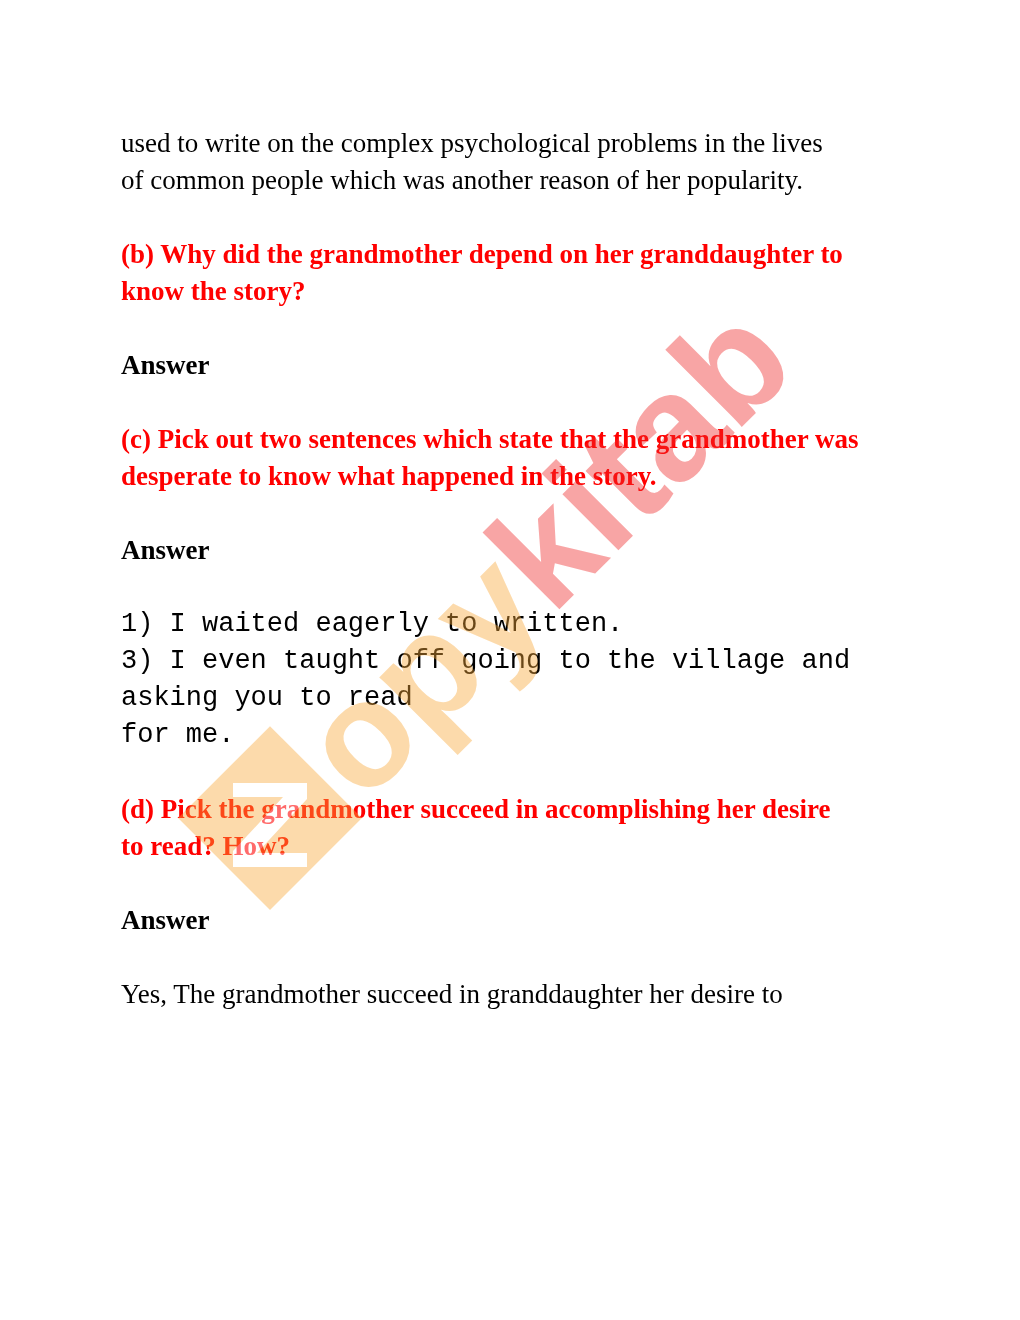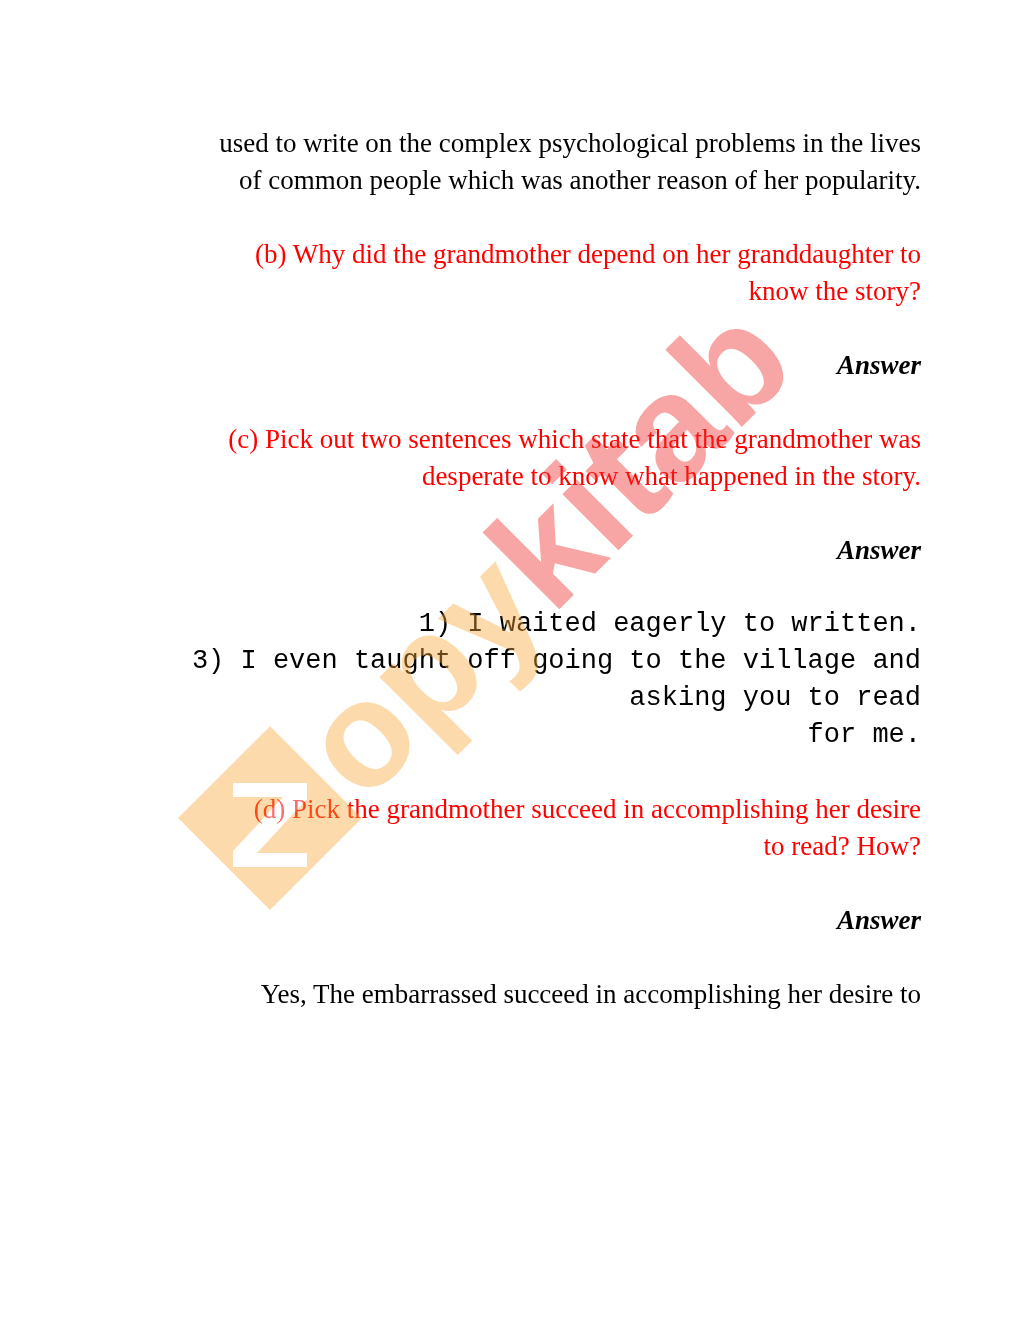--- a/index.html
+++ b/index.html
@@ -28,29 +28,28 @@
       top: 125px;
       width: 800px;
       font-size: 27px;
       line-height: 37px;
       color: #000000;
       z-index: 1;
     }
     .para {
       margin: 0 0 37px 0;
       white-space: pre-line;
-      text-align: right;
     }
     .question {
       color: #ff0000;
+      font-weight: bold;
     }
     .answer-heading {
       font-weight: bold;
       color: #000000;
-      font-style: italic;
     }
     .list {
       margin: 0 0 37px 0;
       padding: 0;
       list-style: none;
       font-family: Liberation Mono, monospace;
     }
     .list li {
       margin: 0;
       padding: 0;
@@ -97,21 +96,21 @@
     <p class="para answer-heading">Answer</p>
     <ul class="list">
       <li class="para" style="margin:0">1) I waited eagerly to written.</li>
       <li class="para" style="margin:0">3) I even taught off going to the village and asking you to read
 for me.</li>
     </ul>
 
     <p class="para question">(d) Pick the grandmother succeed in accomplishing her desire
 to read? How?</p>
     <p class="para answer-heading">Answer</p>
-    <p class="para">Yes, The embarrassed succeed in accomplishing her desire to</p>
+    <p class="para">Yes, The grandmother succeed in granddaughter her desire to</p>
 
   </div>
 
   <div class="watermark">
     <svg viewBox="0 0 620 480" xmlns="http://www.w3.org/2000/svg">
       <g transform="translate(40,470) rotate(-45)">
 
         <g>
           <rect x="0" y="-130" width="130" height="130" fill="#f9a93a"></rect>
           <path d="M 28 -100 L 102 -100 L 102 -84 L 52 -30 L 102 -30 L 102 -16 L 28 -16 L 28 -32 L 78 -86 L 28 -86 Z" fill="#ffffff" transform="rotate(45 65 -65)"></path>

